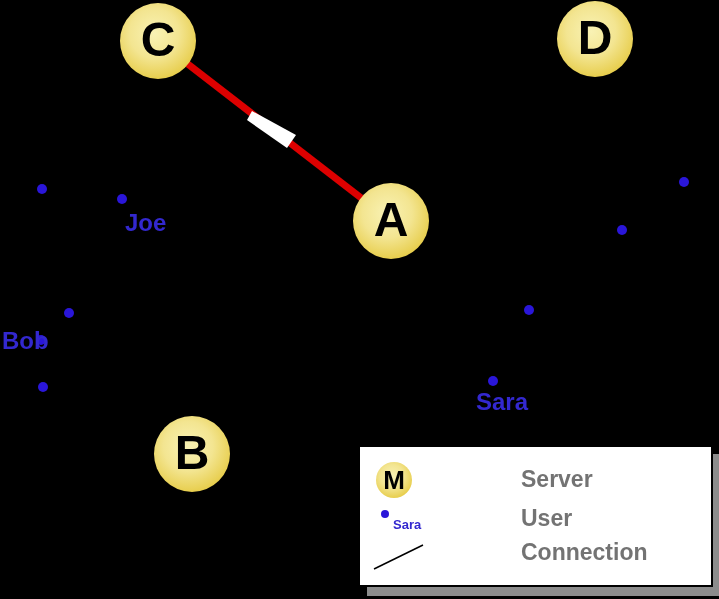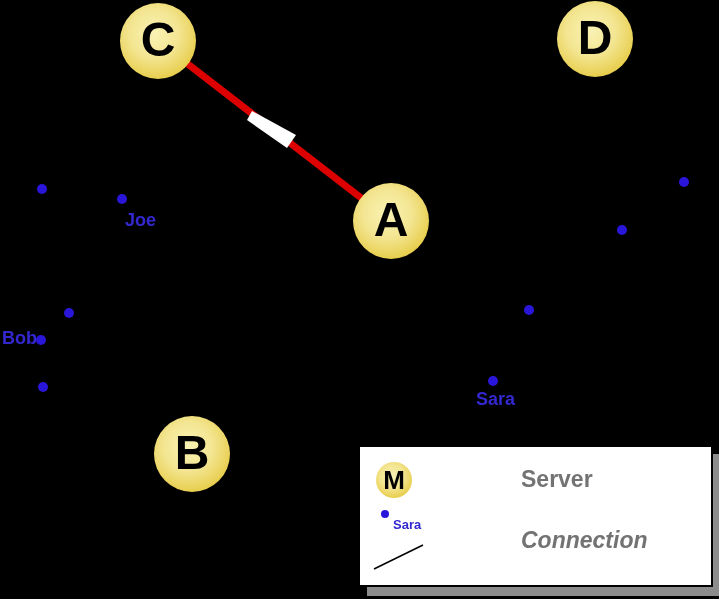--- a/index.html
+++ b/index.html
@@ -15,21 +15,21 @@
   }
   .server-letter{
     font-size:48px;font-weight:bold;color:#000;line-height:1;
     transform:translateY(-1px);
   }
   .dot{
     position:absolute;width:10px;height:10px;border-radius:50%;
     background:#2a16d9;
   }
   .user-label{
-    position:absolute;font-size:18px;font-weight:bold;color:#3328cf;line-height:1;
+    position:absolute;font-size:24px;font-weight:bold;color:#3328cf;line-height:1;
   }
   .legend{
     position:absolute;left:358px;top:445px;width:355px;height:142px;
     background:#fff;border:2px solid #000;box-sizing:border-box;
     box-shadow:9px 9px 0 0 #8c8c8c;
   }
   .legend-server-icon{
     position:absolute;left:16px;top:15px;width:36px;height:36px;border-radius:50%;
     background:radial-gradient(circle at 45% 40%, #f9f2b4 0%, #f3e591 40%, #e7cd4b 75%, #dcbf2d 100%);
     display:flex;align-items:center;justify-content:center;
@@ -40,21 +40,21 @@
     background:#2a16d9;
   }
   .legend-user-name{
     position:absolute;left:33px;top:71px;font-size:13px;font-weight:bold;color:#3328cf;line-height:1;
   }
   .legend-entry{
     position:absolute;left:161px;font-size:23px;font-weight:bold;color:#737373;line-height:1;
   }
   .legend-entry.row0{top:21px;}
   .legend-entry.row1{top:60px;}
-  .legend-entry.row2{top:82px;font-style:italic;}
+  .legend-entry.row2{top:94px;}
 </style>
 </head>
 <body>
 
 <div class="canvas">
 
   <svg class="layer" width="719" height="599">
     <line x1="158" y1="41" x2="391" y2="221" stroke="#dd0000" stroke-width="7"></line>
     <polygon points="252,111 296,135 287,148 247,120" fill="#ffffff"></polygon>
   </svg>
@@ -89,16 +89,17 @@
   <div class="legend">
     <div class="legend-server-icon">
       <span class="legend-server-letter">M</span>
     </div>
     <div class="legend-dot"></div>
     <div class="legend-user-name">Sara</div>
     <svg class="layer" width="351" height="138">
       <line x1="14" y1="122" x2="63" y2="98" stroke="#000000" stroke-width="1.5"></line>
     </svg>
     <div class="legend-entry row0">Server</div>
+    <div class="legend-entry row1">User</div>
     <div class="legend-entry row2">Connection</div>
   </div>
 
 </div>
 
 </body></html>

